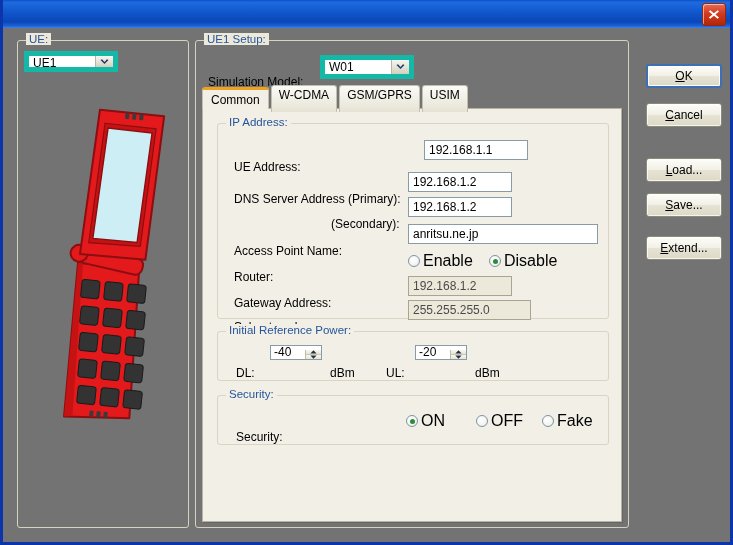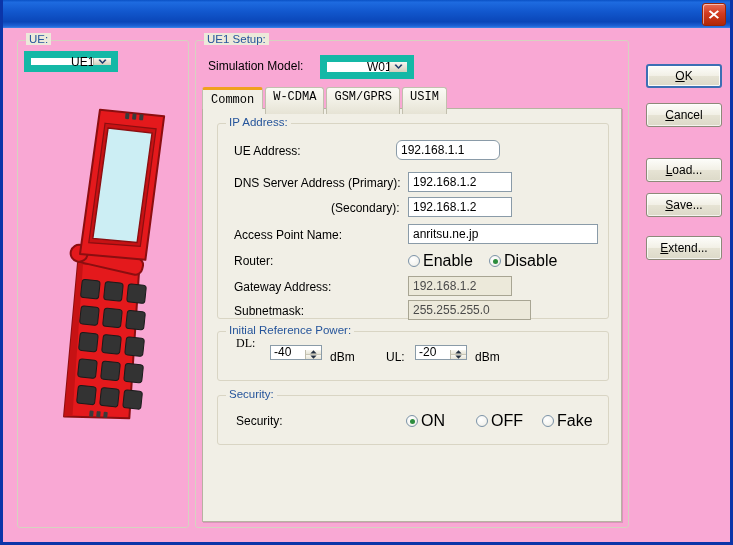--- a/index.html
+++ b/index.html
@@ -61,21 +61,21 @@
     cursor: pointer;
   }
   #close-btn svg { display:block; }
 
   
   #client {
     position: absolute;
     left: 0; top: 28px;
     width: 727px;
     height: 514px;
-    background: #f9a8d4;
+    background: #737373;
   }
 
   
   .group {
     position: absolute;
     border: 1px solid #D6D2C0;
     border-radius: 3px;
     box-sizing: border-box;
   }
   .group > .glabel {
@@ -97,26 +97,25 @@
   }
   #ue-combo {
     position: absolute;
     left: 6px; top: 10px;
     width: 94px; height: 21px;
   }
 
   
   .combo {
     box-sizing: border-box;
-    border: 7px solid #14b8a6;
+    border: 5px solid #14b8a6;
     background: #ffffff;
     display: flex;
-    align-items: center;
+    align-items: flex-start;
     cursor: pointer;
-    padding-left: 36px;
   }
   .combo .ctext {
     flex: 1;
     padding-left: 4px;
     font-size: 12px;
     color: #000;
     white-space: nowrap;
     overflow: hidden;
   }
   .combo .carrow {
@@ -154,23 +153,22 @@
     left: 124px; top: 14px;
     width: 94px; height: 24px;
   }
 
   
   #tabstrip {
     position: absolute;
     left: 6px; top: 46px;
     height: 22px;
     display: flex;
-    align-items: flex-start;
+    align-items: center;
     z-index: 3;
-    font-family: Liberation Mono, monospace;
   }
   .tab {
     height: 27px;
     line-height: 19px;
     padding: 0 7px;
     margin-right: 2px;
     box-sizing: border-box;
     font-size: 12px;
     color: #000;
     background: linear-gradient(to bottom, #FBFAF5 0%, #EFEDE2 60%, #E6E3D5 100%);
@@ -205,20 +203,21 @@
   
   #ip-group     { left: 14px; top: 14px;  width: 392px; height: 196px; border-color:#D9D5C4; }
   #power-group  { left: 14px; top: 222px; width: 392px; height: 50px;  border-color:#D9D5C4; }
   #sec-group    { left: 14px; top: 286px; width: 392px; height: 50px;  border-color:#D9D5C4; }
 
   .fld-label {
     position: absolute;
     font-size: 12px;
     color: #000;
     white-space: nowrap;
+    margin-top: 16px;
   }
   .textbox {
     position: absolute;
     box-sizing: border-box;
     border: 1px solid #8A9BA8;
     background: #ffffff;
     font-size: 12px;
     color: #000;
     display: flex;
     align-items: center;
@@ -427,21 +426,21 @@
         <div class="tab">GSM/GPRS</div>
         <div class="tab">USIM</div>
       </div>
 
       <div id="tabpage">
 
         <div class="group inner" id="ip-group">
           <div class="glabel">IP Address:</div>
 
           <div class="fld-label" style="left:16px; top:20px;">UE Address:</div>
-          <div class="textbox" style="left:178px; top:16px; width:104px;border-radius:6px;">192.168.1.1</div>
+          <div class="textbox" style="left:206px; top:16px; width:104px;">192.168.1.1</div>
 
           <div class="fld-label" style="left:16px; top:52px;">DNS Server Address (Primary):</div>
           <div class="textbox" style="left:190px; top:48px; width:104px;">192.168.1.2</div>
 
           <div class="fld-label" style="left:113px; top:77px;">(Secondary):</div>
           <div class="textbox" style="left:190px; top:73px; width:104px;">192.168.1.2</div>
 
           <div class="fld-label" style="left:16px; top:104px;">Access Point Name:</div>
           <div class="textbox" style="left:190px; top:100px; width:190px;">anritsu.ne.jp</div>
 
@@ -458,21 +457,21 @@
           <div class="fld-label" style="left:16px; top:156px;">Gateway Address:</div>
           <div class="textbox disabled" style="left:190px; top:152px; width:104px;">192.168.1.2</div>
 
           <div class="fld-label" style="left:16px; top:180px;">Subnetmask:</div>
           <div class="textbox disabled" style="left:190px; top:176px; width:123px;">255.255.255.0</div>
         </div>
 
         <div class="group inner" id="power-group">
           <div class="glabel">Initial Reference Power:</div>
 
-          <div class="fld-label" style="left:18px; top:4px;font-family:Liberation Serif, serif;">DL:</div>
+          <div class="fld-label" style="left:18px; top:18px;">DL:</div>
           <div class="spin" style="left:52px; top:13px; width:52px;">
             <div class="sval">-40</div>
             <div class="sbtns">
               <div class="sbtn">
                 <svg width="7" height="4" viewBox="0 0 7 4">
                     <path d="M3.5,0.3 L6.6,3.6 L0.4,3.6 Z" fill="#24303F"></path>
                   </svg>
               </div>
               <div class="sbtn">
                 <svg width="7" height="4" viewBox="0 0 7 4">

